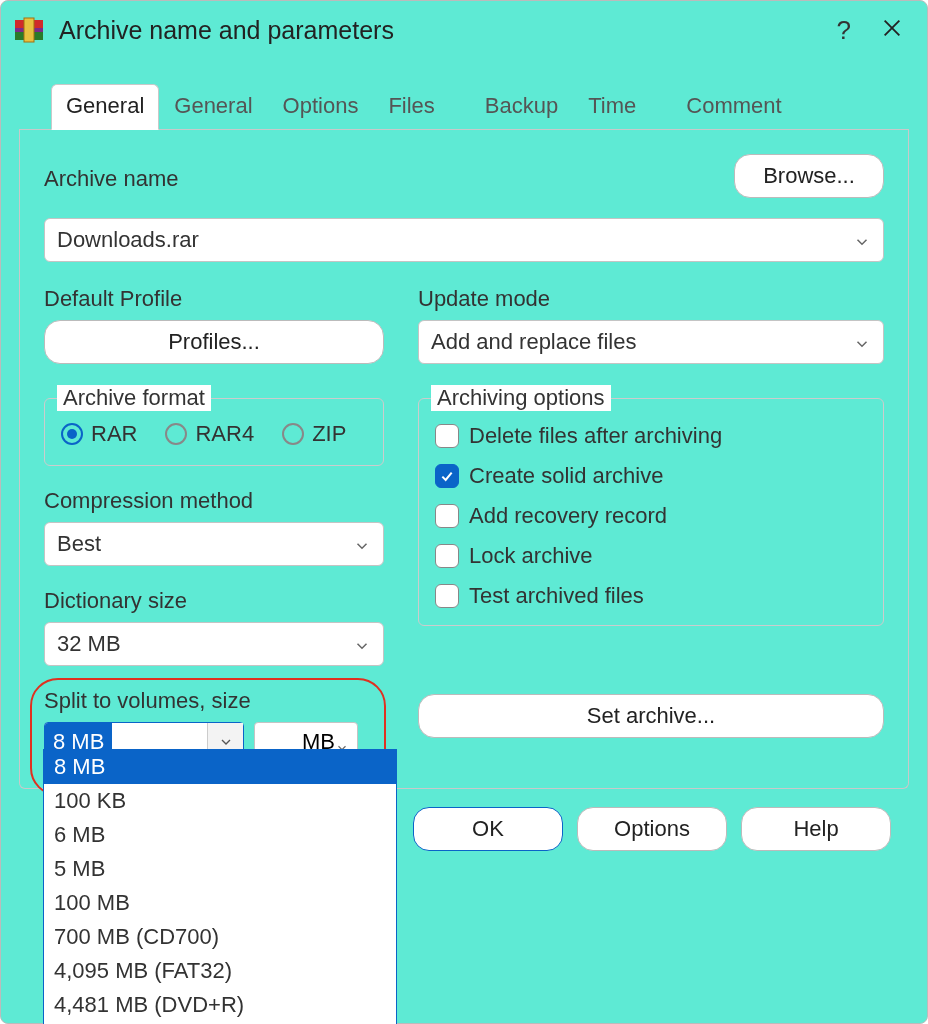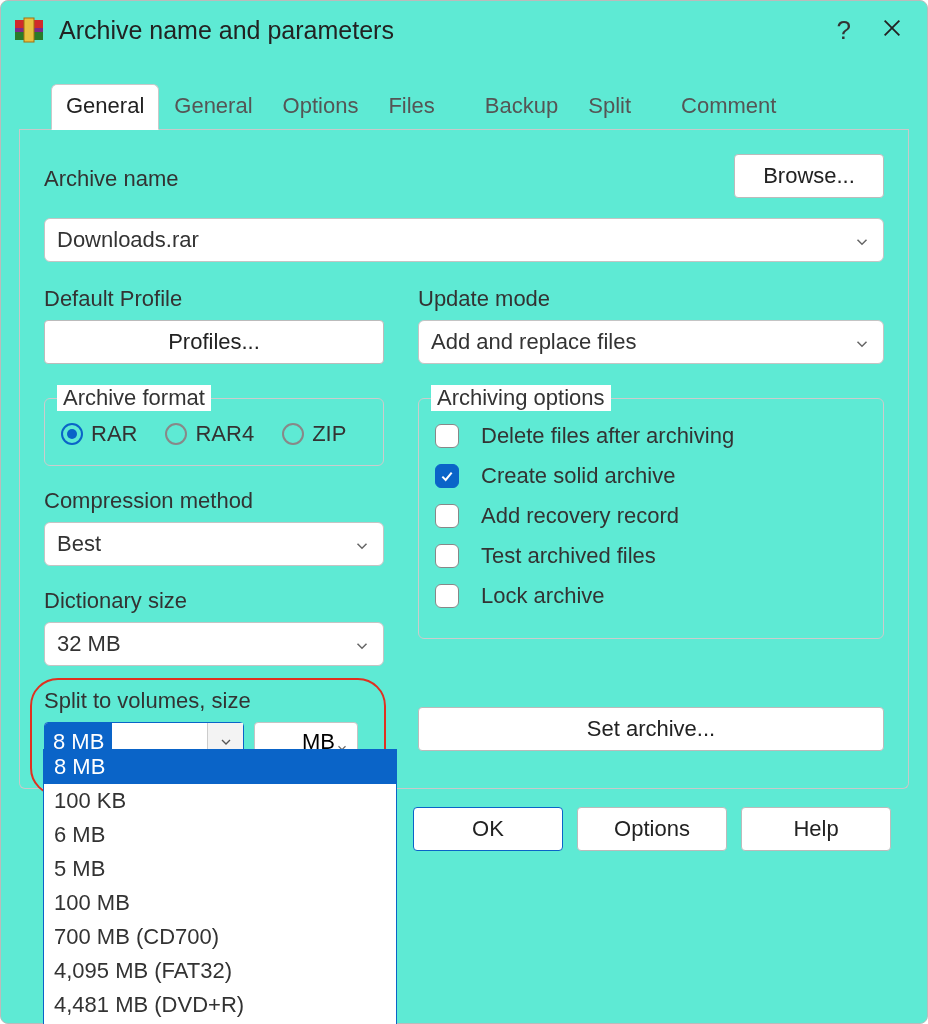--- a/index.html
+++ b/index.html
@@ -63,21 +63,21 @@
     border-bottom-left-radius: 6px;
     border-bottom-right-radius: 6px;
     padding: 24px 24px 26px 24px;
     position: relative;
   }
 
   .row { display: flex; align-items: flex-end; justify-content: space-between; }
   .label { font-size: 22px; color: #333; margin-bottom: 8px; }
   .btn {
     border: 1px solid #bbb;
-    border-radius: 4px;
+    border-radius: 16px;
     background: #fff;
     font-size: 22px;
     padding: 8px 22px;
     cursor: pointer;
     color: #222;
     text-align: center;
   }
   .btn-primary { border-color: #0a64c8; }
   .btn-wide { width: 100%; }
 
@@ -133,21 +133,21 @@
   }
 
   .split-highlight {
     border: 2.5px solid #e03020;
     border-radius: 28px;
     position: absolute;
     pointer-events: none;
   }
 
   .checklist { display: flex; flex-direction: column; gap: 14px; padding-top: 6px; }
-  .check { display: flex; align-items: center; gap: 22px; font-size: 22px; color: #333; cursor: pointer;}
+  .check { display: flex; align-items: center; gap: 10px; font-size: 22px; color: #333; cursor: pointer;}
   .check-box {
     width: 24px; height: 24px; border-radius: 6px;
     border: 1.5px solid #888; background: #fff;
     display: inline-flex; align-items: center; justify-content: center;
   }
   .check.checked .check-box { background: #0a64c8; border-color: #0a64c8; }
   .check.checked .check-box svg { stroke: #fff; }
 
   .split-row { display: flex; gap: 10px; align-items: center; }
   .split-size {
@@ -227,21 +227,21 @@
   </div>
 
   <div class="body-area">
 
     <div class="tabstrip">
       <div class="tab active">General</div>
       <div class="tab">General</div>
       <div class="tab">Options</div>
       <div class="tab">Files</div>
       <div class="tab" style="margin-left:20px">Backup</div>
-      <div class="tab">Split</div>
+      <div class="tab">Time</div>
       <div class="tab" style="margin-left:20px">Comment</div>
     </div>
 
     <div class="tabcontent">
 
       <div class="row">
         <div style="flex:1">
           <div class="label">Archive name</div>
         </div>
         <button class="btn" style="margin-bottom:2px;width:150px">Browse...</button>
@@ -334,46 +334,46 @@
           <div class="label">Update mode</div>
           <div class="combo">
             <span>Add and replace files</span>
             <span class="chevron">
               <svg viewBox="0 0 24 24">
                   <polyline points="6 9 12 15 18 9" fill="none" stroke="#666" stroke-width="2"></polyline>
                 </svg>
             </span>
           </div>
 
-          <div class="fieldset" style="margin-top:34px; padding-bottom:29px">
+          <div class="fieldset" style="margin-top:34px; padding-bottom:16px">
             <div class="fieldset-label">Archiving options</div>
             <div class="checklist" id="checklist">
                 <div class="check">
                   <span class="check-box"></span>
                   <span>Delete files after archiving</span>
                 </div>
                 <div class="check checked">
                   <span class="check-box">
                     <svg width="16" height="16" viewBox="0 0 24 24">
                       <polyline points="5 13 10 18 19 7" fill="none" stroke="#fff" stroke-width="3"></polyline>
                     </svg>
                   </span>
                   <span>Create solid archive</span>
                 </div>
                 <div class="check">
                   <span class="check-box"></span>
                   <span>Add recovery record</span>
                 </div>
                 <div class="check">
                   <span class="check-box"></span>
-                  <span>Test archived files</span>
+                  <span>Lock archive</span>
                 </div>
                 <div class="check">
                   <span class="check-box"></span>
-                  <span>Lock archive</span>
+                  <span>Test archived files</span>
                 </div>
               </div>
           </div>
 
           <div class="group" style="margin-top:68px">
             <button class="btn btn-wide">Set archive...</button>
           </div>
         </div>
       </div>
 

